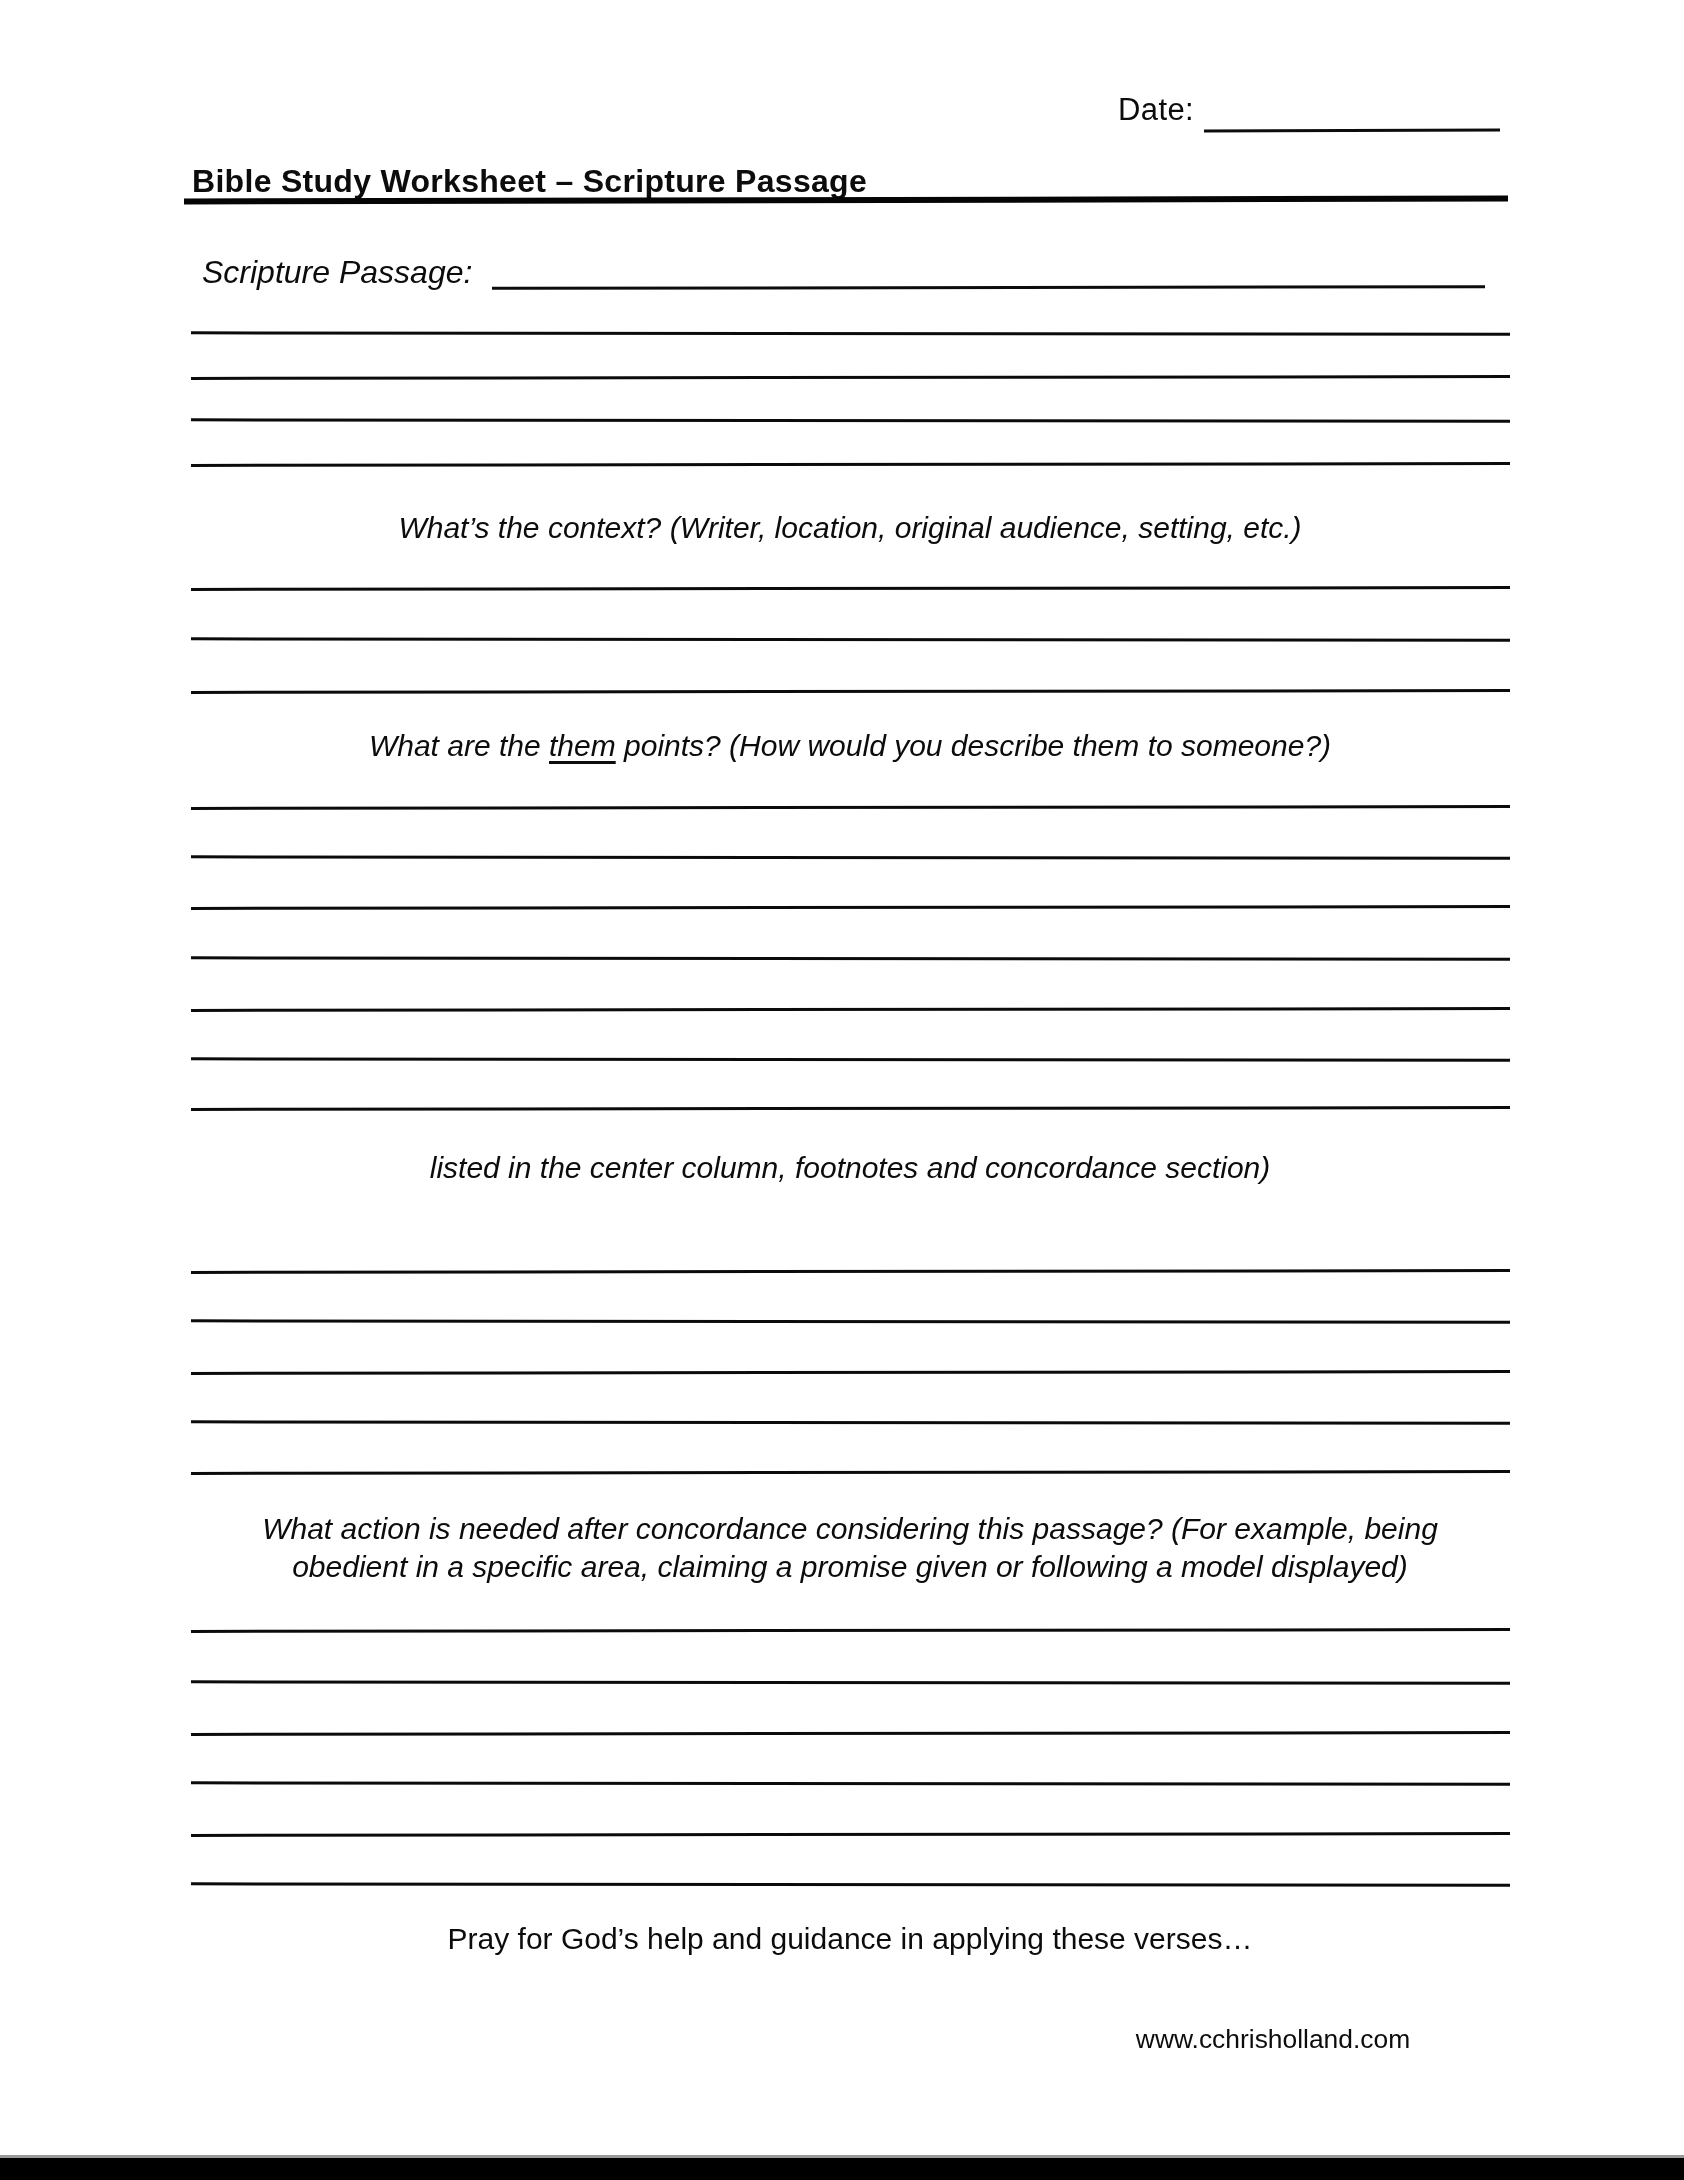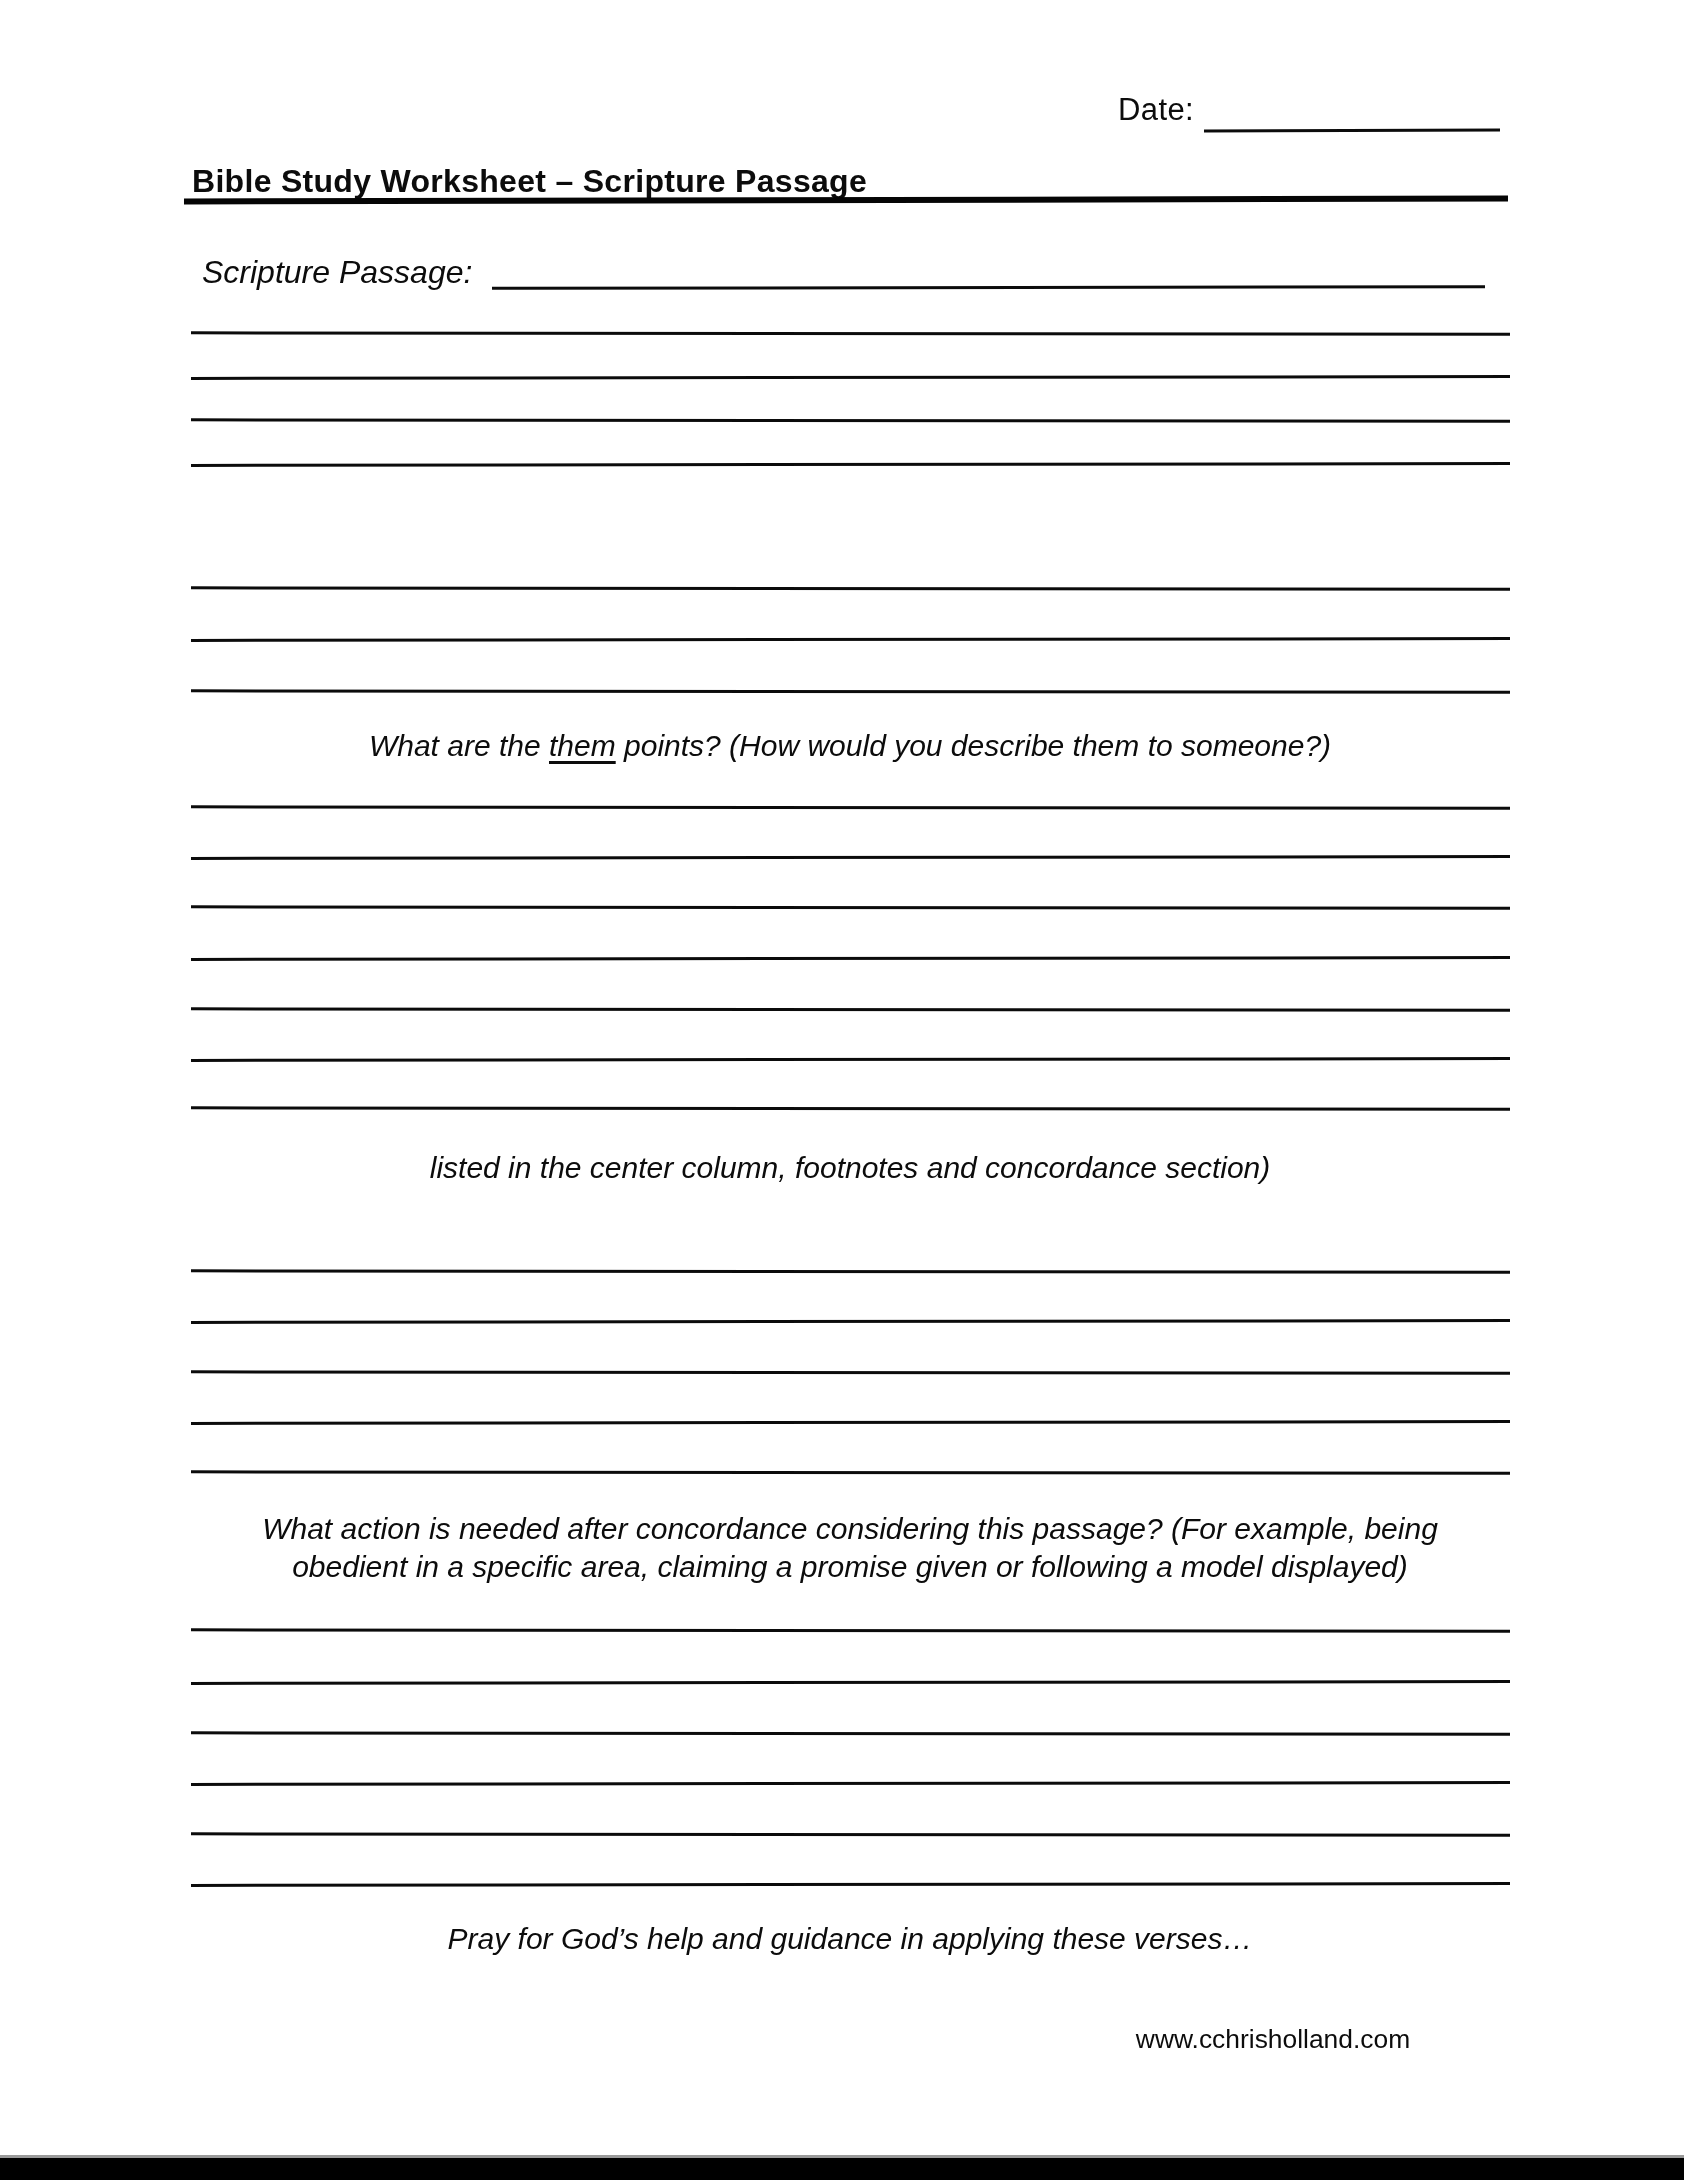--- a/index.html
+++ b/index.html
@@ -98,21 +98,20 @@
     text-decoration-thickness: 2.6px;
     text-underline-offset: 5.1px;
   }
 
   .prayer-note {
     position: absolute;
     left: 189px;
     width: 1322px;
     top: 1922px;
     text-align: center;
-    font-style: italic;
     font-size: 30px;
   }
   .website {
     position: absolute;
     left: 1041px;
     width: 464px;
     top: 2024px;
     text-align: center;
     font-size: 26.4px;
   }
@@ -147,20 +146,21 @@
   <div class="title-rule"></div>
 
   <span class="scripture-label">Scripture Passage:</span>
   <div class="scripture-line"></div>
 
   <div class="wline" style="top:332px"></div>
   <div class="wline" style="top:376px"></div>
   <div class="wline" style="top:419px"></div>
   <div class="wline" style="top:463px"></div>
 
+  <div class="heading" style="top:509px">What’s the context? (Writer, location, original audience, setting, etc.)</div>
   <div class="wline" style="top:587px"></div>
   <div class="wline" style="top:638px"></div>
   <div class="wline" style="top:690px"></div>
 
   <div class="heading" style="top:727px"><span>What are the </span><span class="u">them</span><span> points? (How would you describe them to someone?)</span></div>
   <div class="wline" style="top:806px"></div>
   <div class="wline" style="top:856px"></div>
   <div class="wline" style="top:906px"></div>
   <div class="wline" style="top:957px"></div>
   <div class="wline" style="top:1008px"></div>

